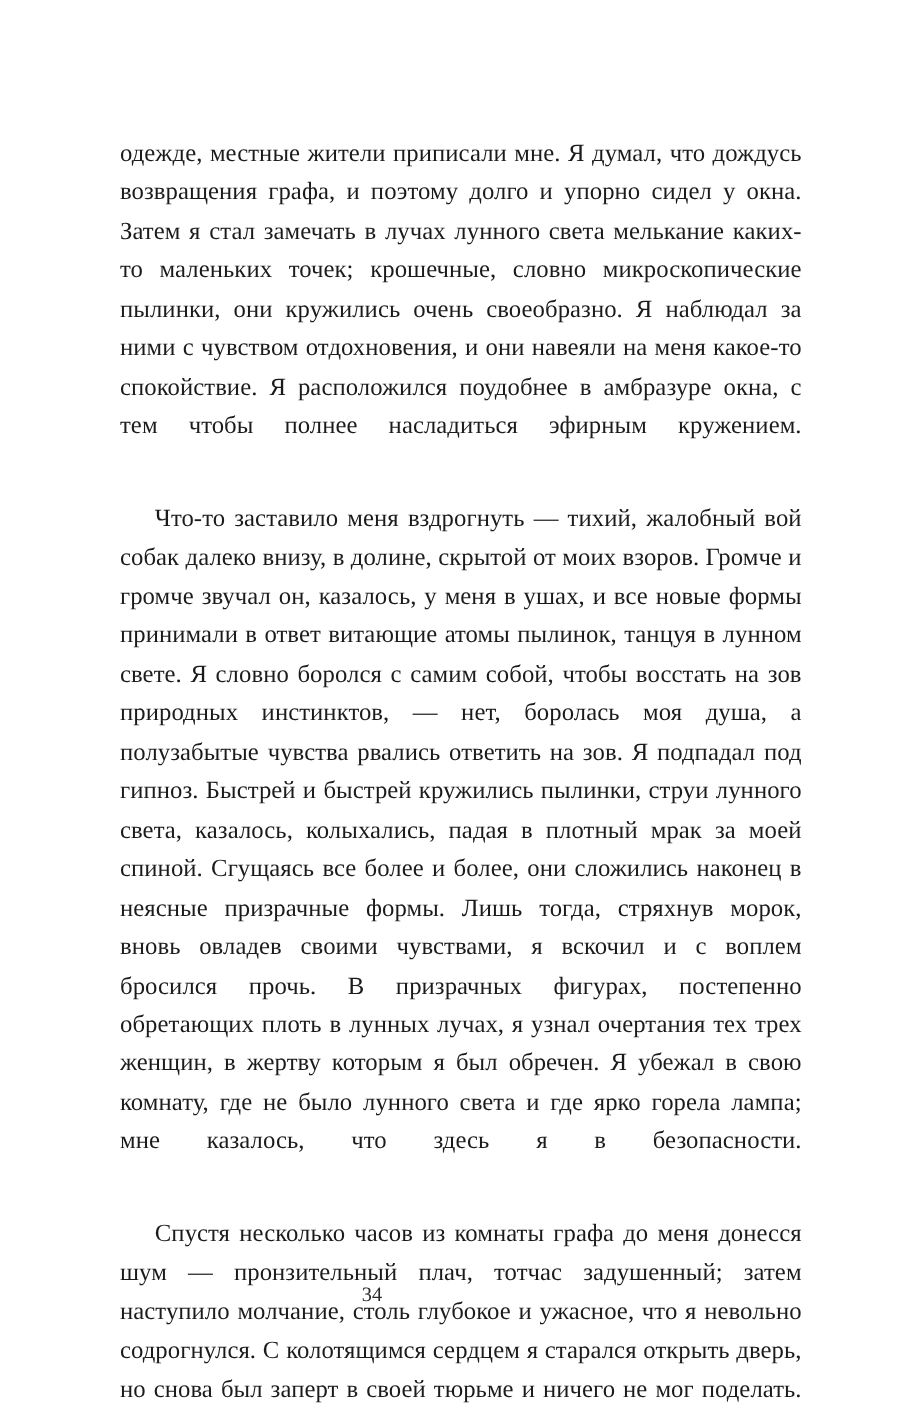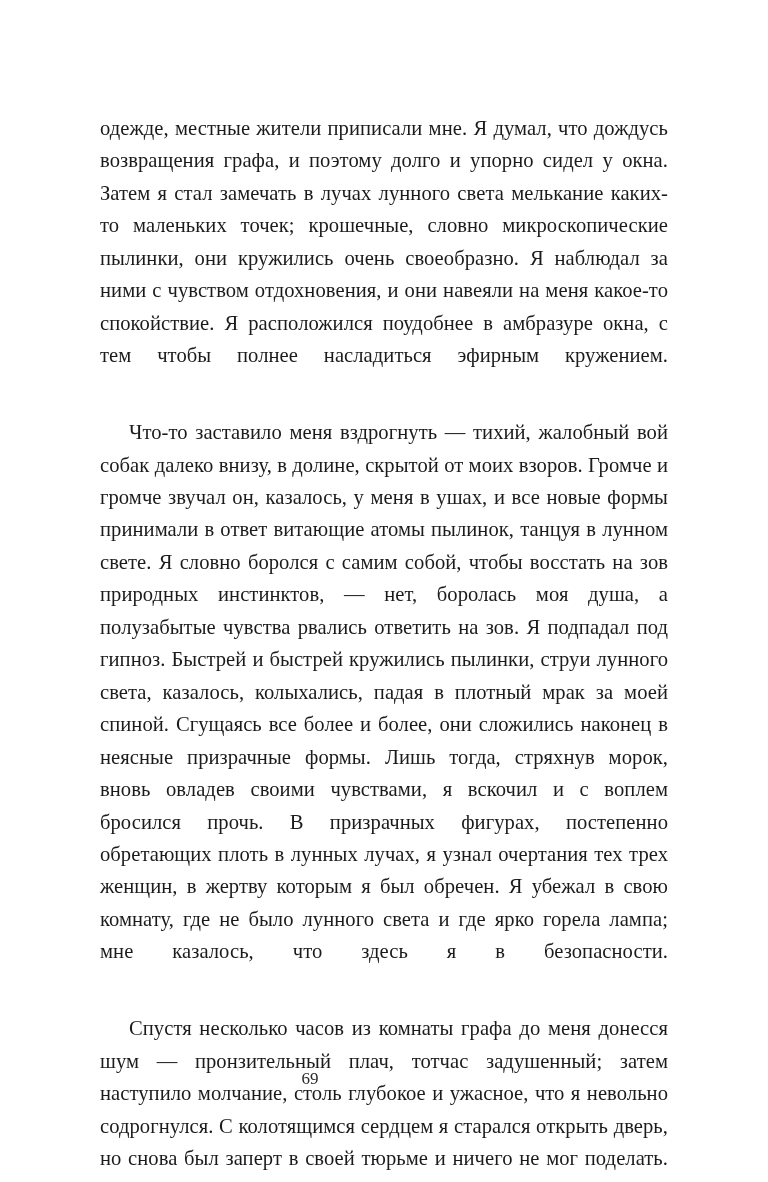--- a/index.html
+++ b/index.html
@@ -79,15 +79,15 @@
   <div class="text-block">
 
     <p class="para">одежде, местные жители приписали мне. Я думал, что дождусь возвращения графа, и поэтому долго и упорно сидел у окна. Затем я стал замечать в лучах лунного света мелькание каких-то маленьких точек; крошечные, словно микроскопические пылинки, они кружились очень своеобразно. Я наблюдал за ними с чувством отдохновения, и они навеяли на меня какое-то спокойствие. Я расположился поудобнее в амбразуре окна, с тем чтобы полнее насладиться эфирным кружением.</p>
 
     <p class="para indent">Что-то заставило меня вздрогнуть — тихий, жалобный вой собак далеко внизу, в долине, скрытой от моих взоров. Громче и громче звучал он, казалось, у меня в ушах, и все новые формы принимали в ответ витающие атомы пылинок, танцуя в лунном свете. Я словно боролся с самим собой, чтобы восстать на зов природных инстинктов, — нет, боролась моя душа, а полузабытые чувства рвались ответить на зов. Я подпадал под гипноз. Быстрей и быстрей кружились пылинки, струи лунного света, казалось, колыхались, падая в плотный мрак за моей спиной. Сгущаясь все более и более, они сложились наконец в неясные призрачные формы. Лишь тогда, стряхнув морок, вновь овладев своими чувствами, я вскочил и с воплем бросился прочь. В призрачных фигурах, постепенно обретающих плоть в лунных лучах, я узнал очертания тех трех женщин, в жертву которым я был обречен. Я убежал в свою комнату, где не было лунного света и где ярко горела лампа; мне казалось, что здесь я в безопасности.</p>
 
     <p class="para indent">Спустя несколько часов из комнаты графа до меня донесся шум — пронзительный плач, тотчас задушенный; затем наступило молчание, столь глубокое и ужасное, что я невольно содрогнулся. С колотящимся сердцем я старался открыть дверь, но снова был заперт в своей тюрьме и ничего не мог поделать. Я просто сидел и плакал.</p>
 
   </div>
 
-  <div class="page-number">69</div>
+  <div class="page-number">34</div>
 
 </div>
 
 </body></html>

